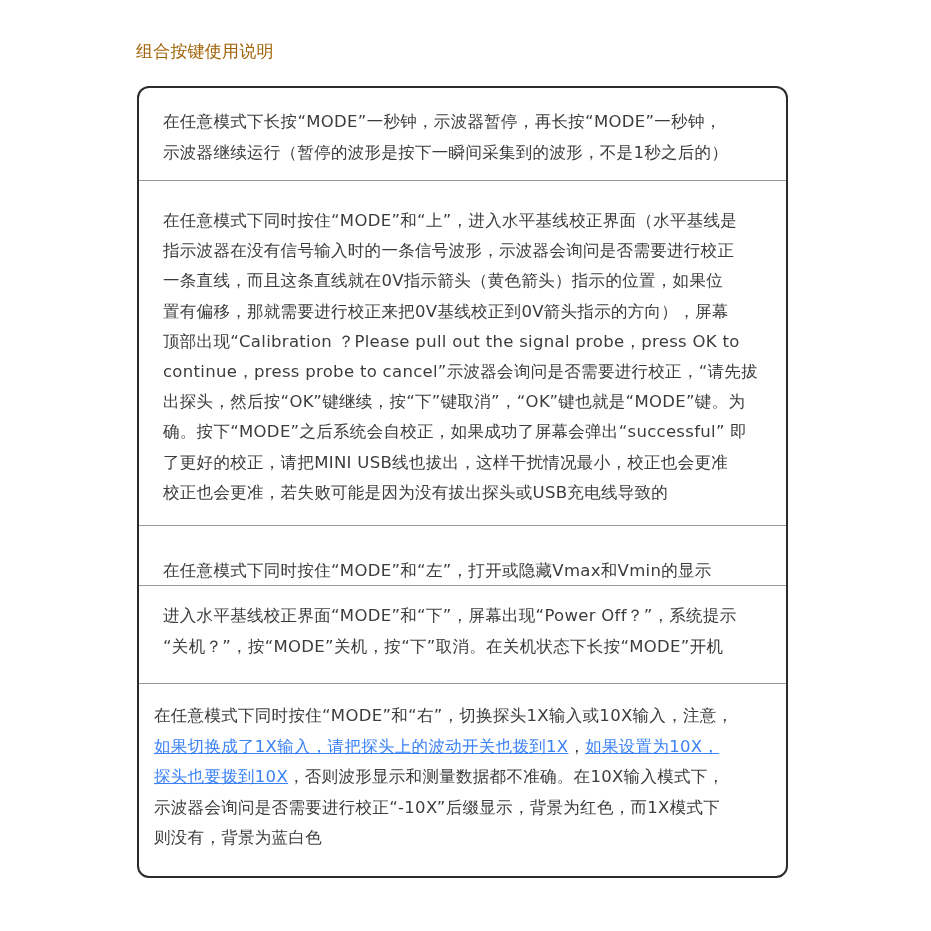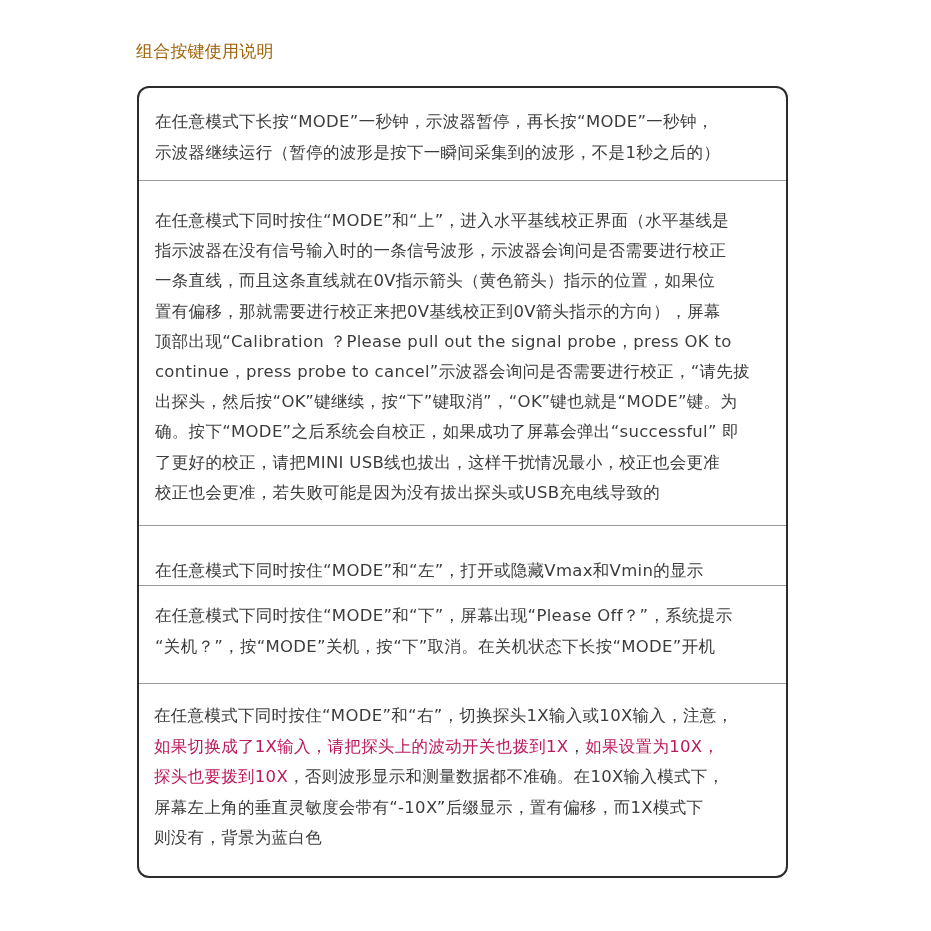--- a/index.html
+++ b/index.html
@@ -34,39 +34,40 @@
     border-radius: 12px;
     background: #ffffff;
     box-sizing: border-box;
     overflow: hidden;
   }
   .section {
     position: absolute;
     left: 0;
     right: 0;
     box-sizing: border-box;
-    padding-left: 16px;
+    padding-left: 24px;
     padding-right: 16px;
     font-size: 16.5px;
     color: #3c3c3c;
     letter-spacing: 0.3px;
   }
   .divider {
     position: absolute;
     left: 0;
     right: 0;
     height: 0;
     border-top: 1.5px solid #9a9a9a;
   }
   .line {
     display: block;
     white-space: nowrap;
   }
   .red {
-    color: #be185d;
+    color: #3b82f6;
+    text-decoration: underline;
   }
   .s1 { top: 18px; line-height: 31px; }
   .s2 { top: 118px; line-height: 30.2px; }
   .s3 { top: 468px; line-height: 30px; }
   .s4 { top: 513px; line-height: 30.5px; }
   .s5 { top: 613px; line-height: 30.5px; padding-left: 15px; }
 </style>
 </head>
 <body>
 
@@ -96,27 +97,27 @@
 
   <div class="divider" style="top: 437px;"></div>
 
   <div class="section s3">
     <span class="line">在任意模式下同时按住“MODE”和“左”，打开或隐藏Vmax和Vmin的显示</span>
   </div>
 
   <div class="divider" style="top: 497px;"></div>
 
   <div class="section s4">
-    <span class="line">在任意模式下同时按住“MODE”和“下”，屏幕出现“Please Off？”，系统提示</span>
+    <span class="line">进入水平基线校正界面“MODE”和“下”，屏幕出现“Power Off？”，系统提示</span>
     <span class="line">“关机？”，按“MODE”关机，按“下”取消。在关机状态下长按“MODE”开机</span>
   </div>
 
   <div class="divider" style="top: 595px;"></div>
 
   <div class="section s5">
     <span class="line">在任意模式下同时按住“MODE”和“右”，切换探头1X输入或10X输入，注意，</span>
     <span class="line"><span class="red">如果切换成了1X输入，请把探头上的波动开关也拨到1X</span><span>，</span><span class="red">如果设置为10X，</span></span>
     <span class="line"><span class="red">探头也要拨到10X</span><span>，否则波形显示和测量数据都不准确。在10X输入模式下，</span></span>
-    <span class="line">屏幕左上角的垂直灵敏度会带有“-10X”后缀显示，置有偏移，而1X模式下</span>
+    <span class="line">示波器会询问是否需要进行校正“-10X”后缀显示，背景为红色，而1X模式下</span>
     <span class="line">则没有，背景为蓝白色</span>
   </div>
 
 </div>
 
 </body></html>

